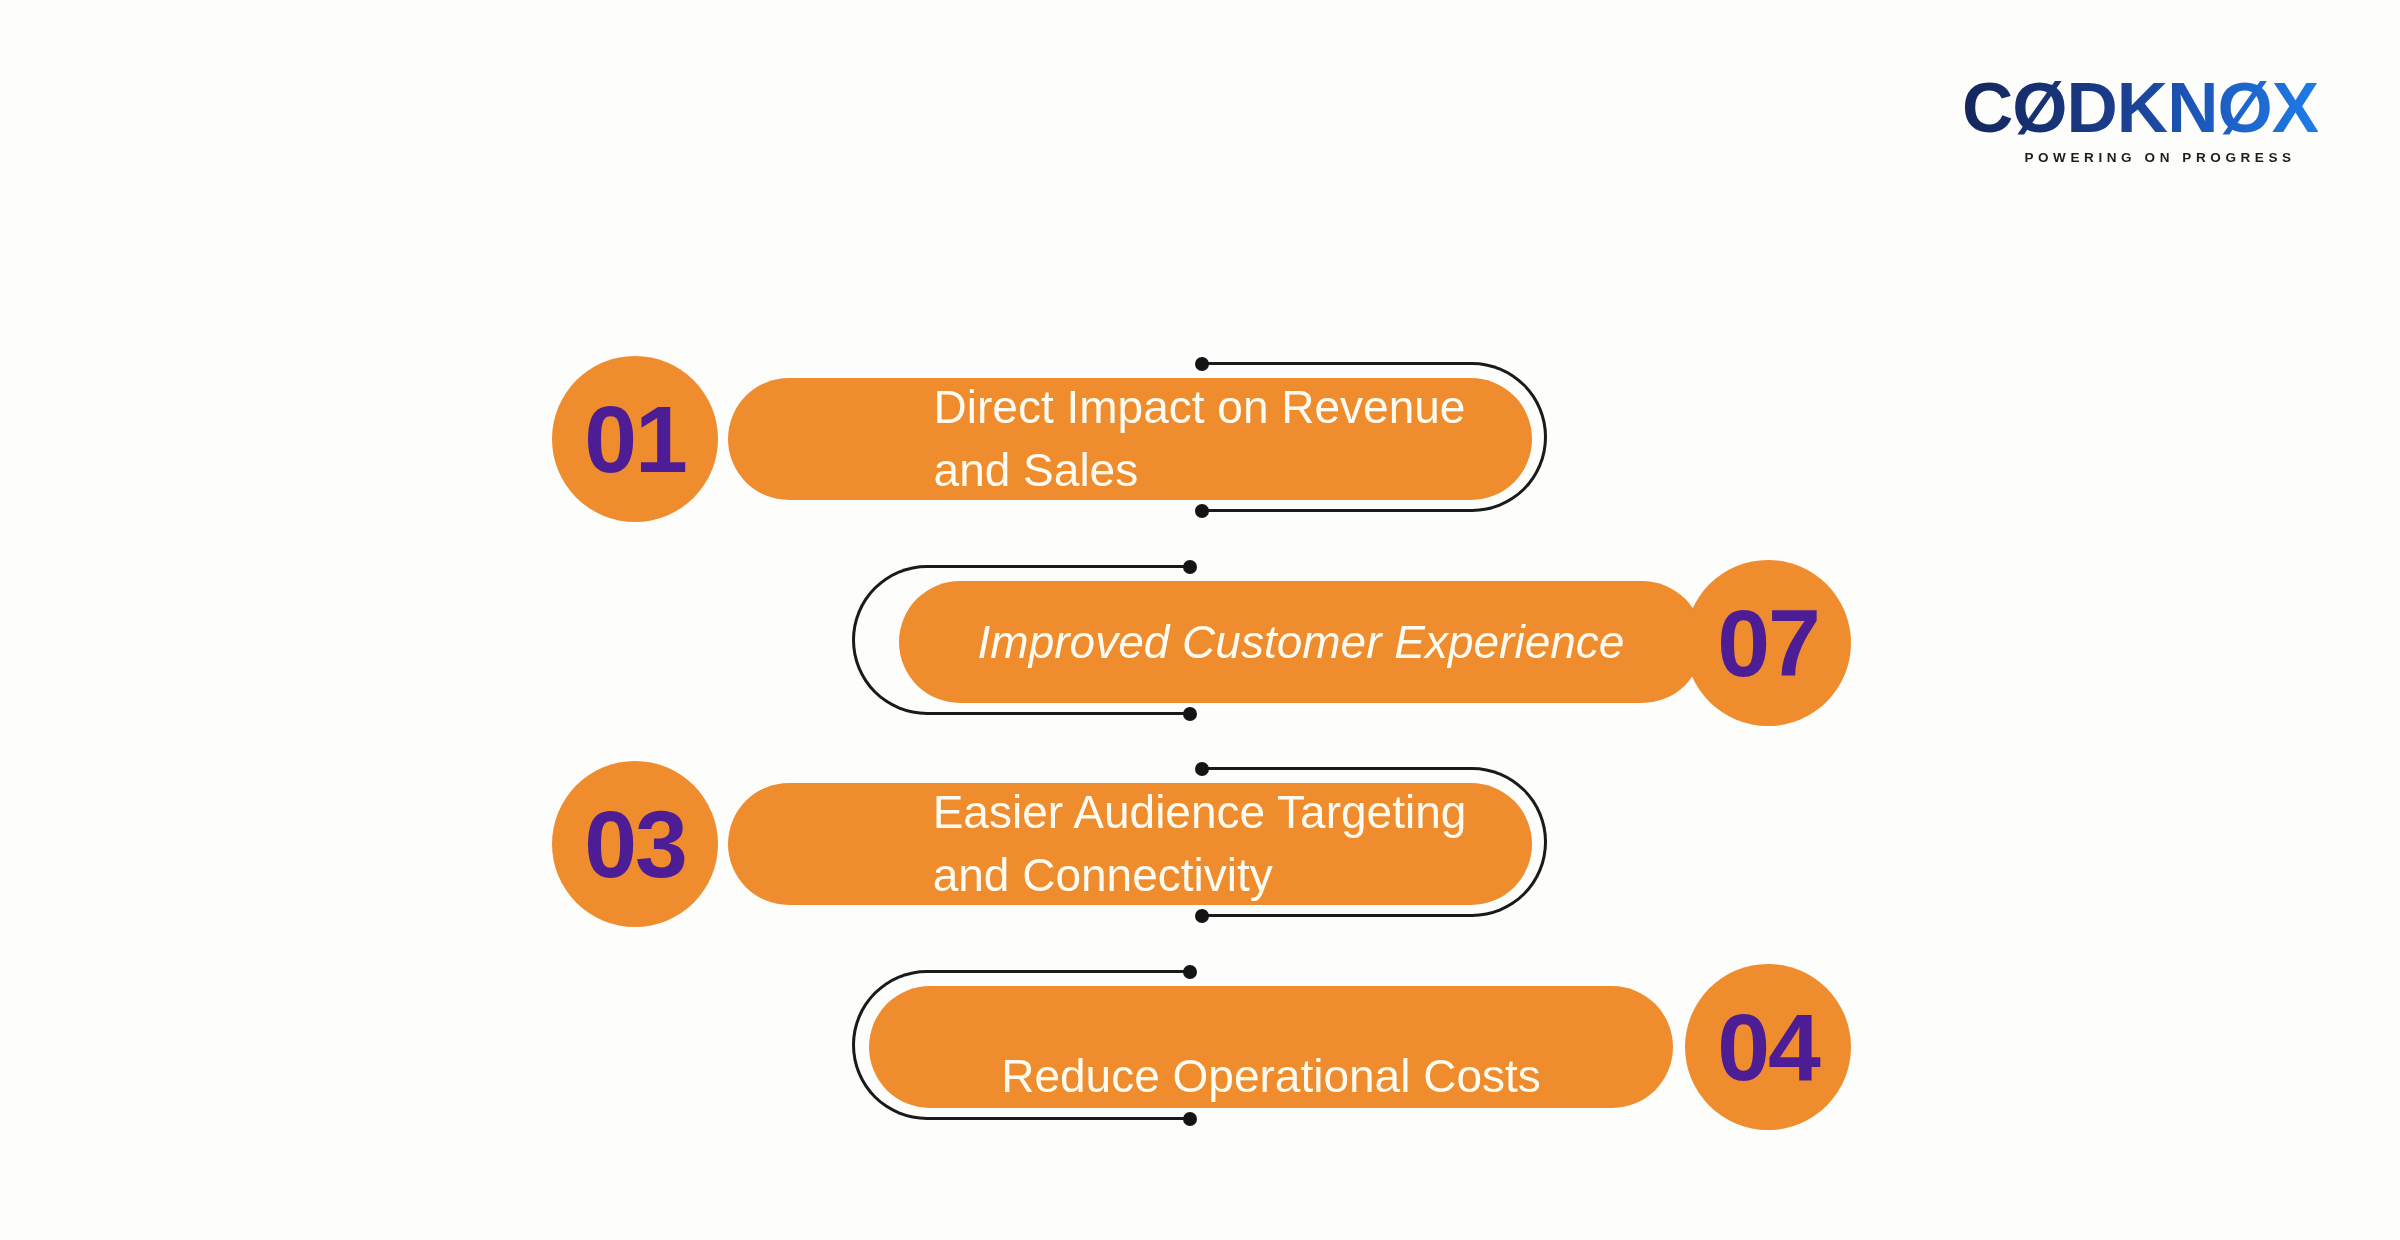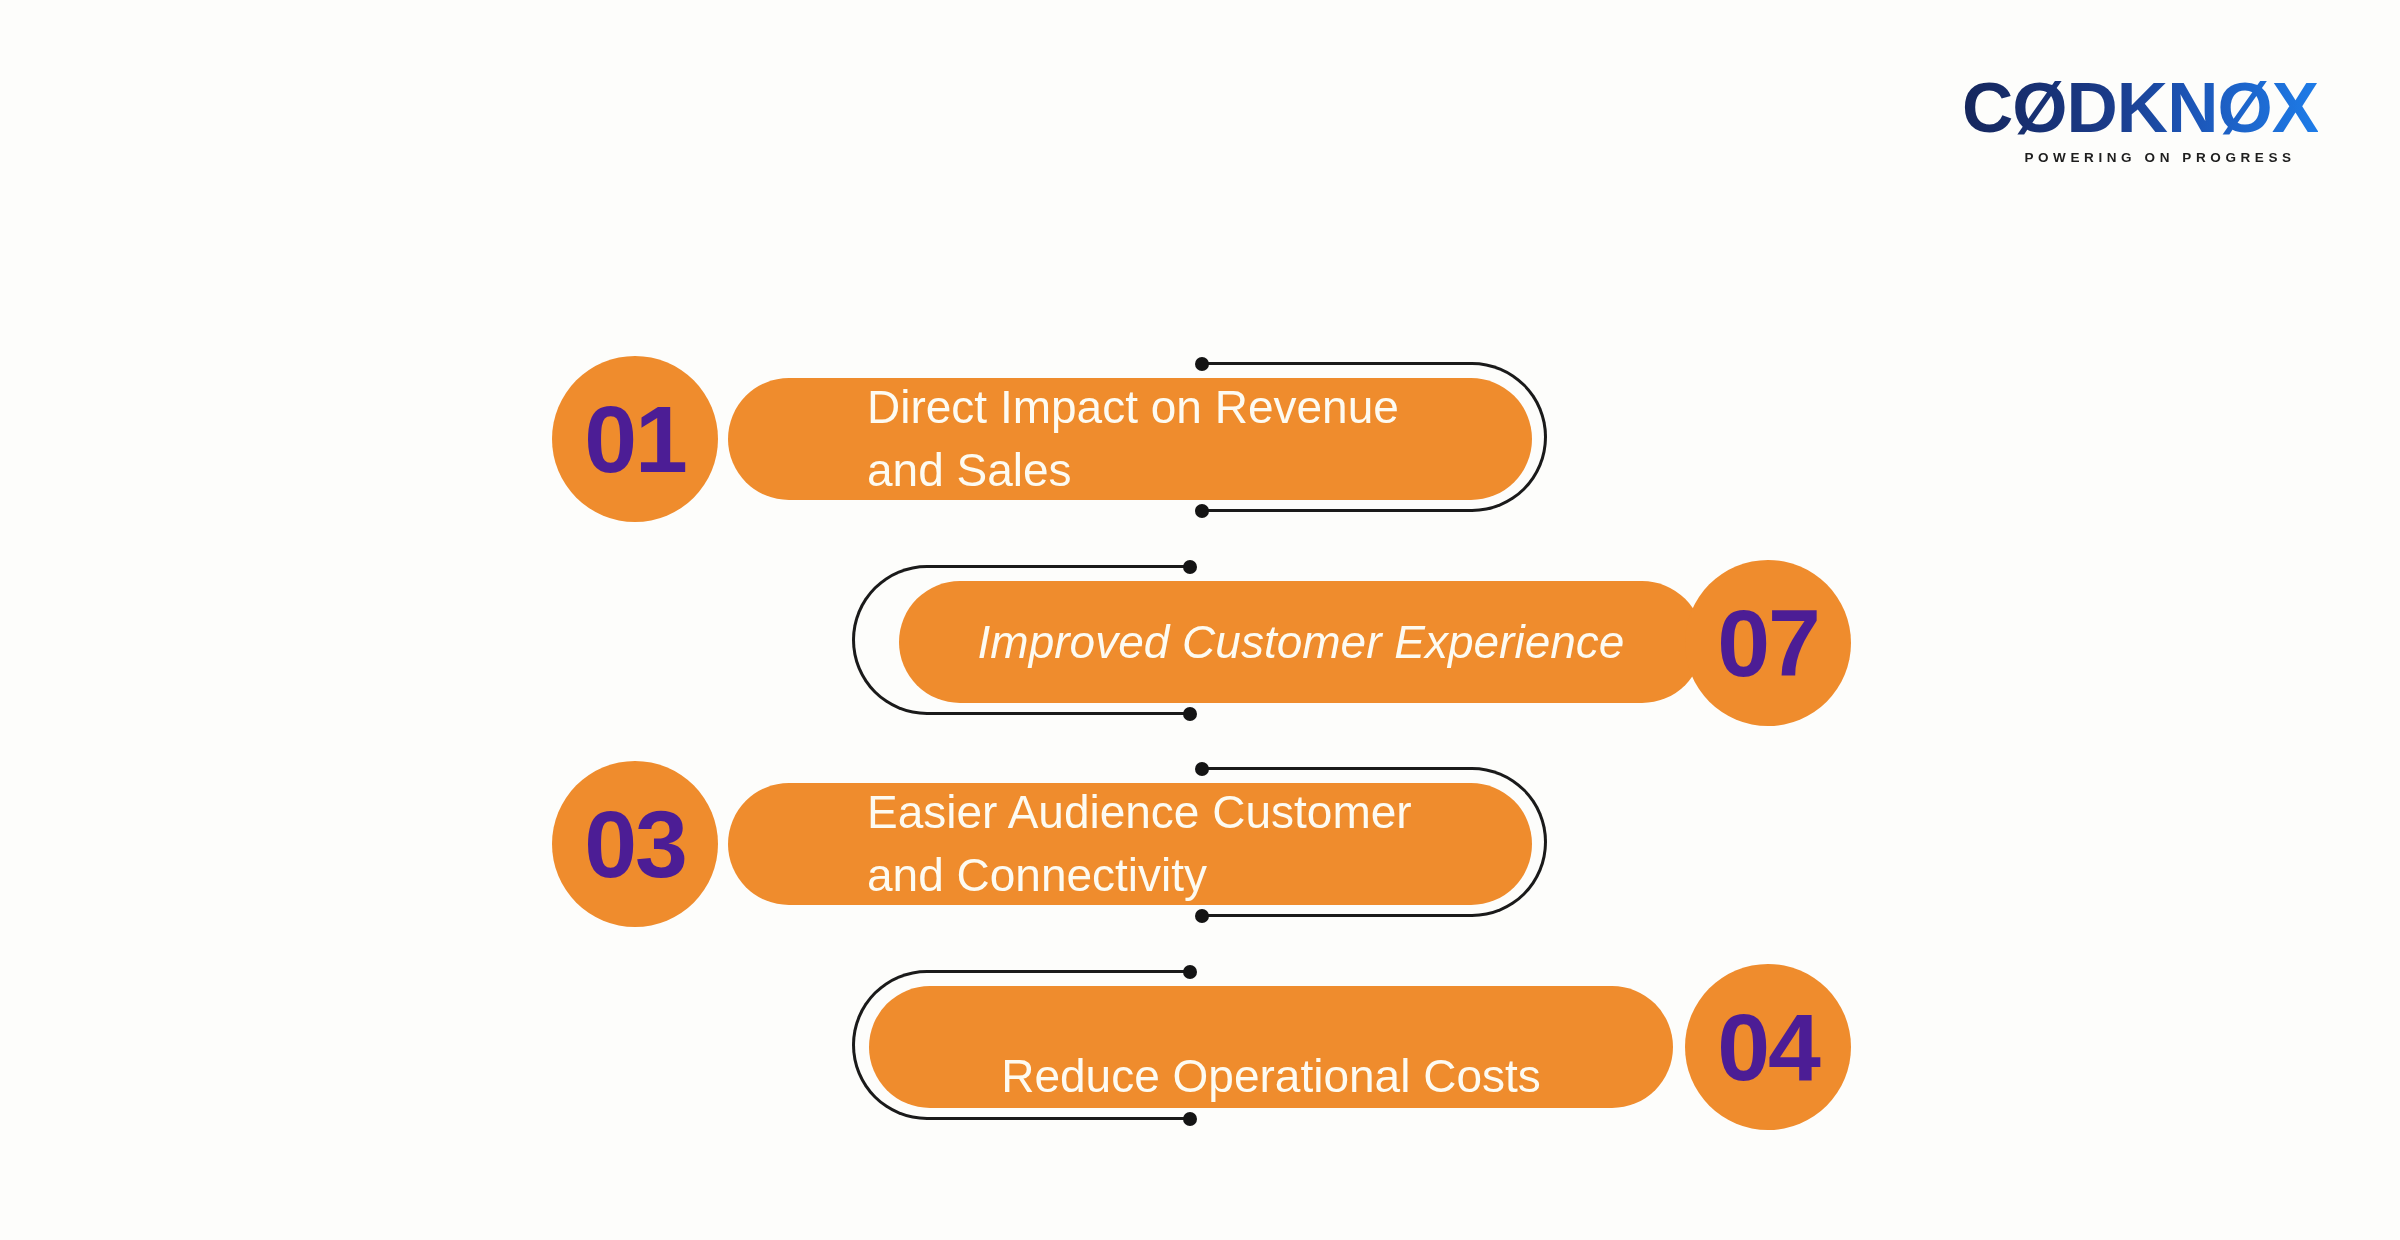--- a/index.html
+++ b/index.html
@@ -55,21 +55,21 @@
     width:804px;height:122px;
     background:#ef8c2d;
     border-radius:61px;
     display:flex;align-items:center;
     color:#fdfbf2;
     font-size:46px;
     line-height:63px;
     white-space:pre-line;
     z-index:2;
   }
-  .pill.left-text{justify-content:flex-start;padding-left:139px;box-sizing:border-box;}
+  .pill.left-text{justify-content:center;padding-left:139px;box-sizing:border-box;}
   .pill.center-text{justify-content:center;text-align:center;}
 
   .num{
     position:absolute;
     width:166px;height:166px;
     background:#ef8c2d;
     border-radius:50%;
     display:flex;align-items:center;justify-content:center;
     color:#4c1d95;
     font-size:95px;
@@ -159,21 +159,21 @@
     <div class="dot r2-dot-bot"></div>
     <div class="num r2-num">07</div>
     <div class="pill center-text r2-pill"><span>Improved Customer Experience</span></div>
   </div>
 
   <div>
     <div class="loop right r3-loop"></div>
     <div class="dot r3-dot-top"></div>
     <div class="dot r3-dot-bot"></div>
     <div class="num r3-num">03</div>
-    <div class="pill left-text r3-pill"><span>Easier Audience Customer
+    <div class="pill left-text r3-pill"><span>Easier Audience Targeting
 and Connectivity</span></div>
   </div>
 
   <div>
     <div class="loop left r4-loop"></div>
     <div class="dot r4-dot-top"></div>
     <div class="dot r4-dot-bot"></div>
     <div class="num r4-num">04</div>
     <div class="pill center-text r4-pill"><span>Reduce Operational Costs</span></div>
   </div>

